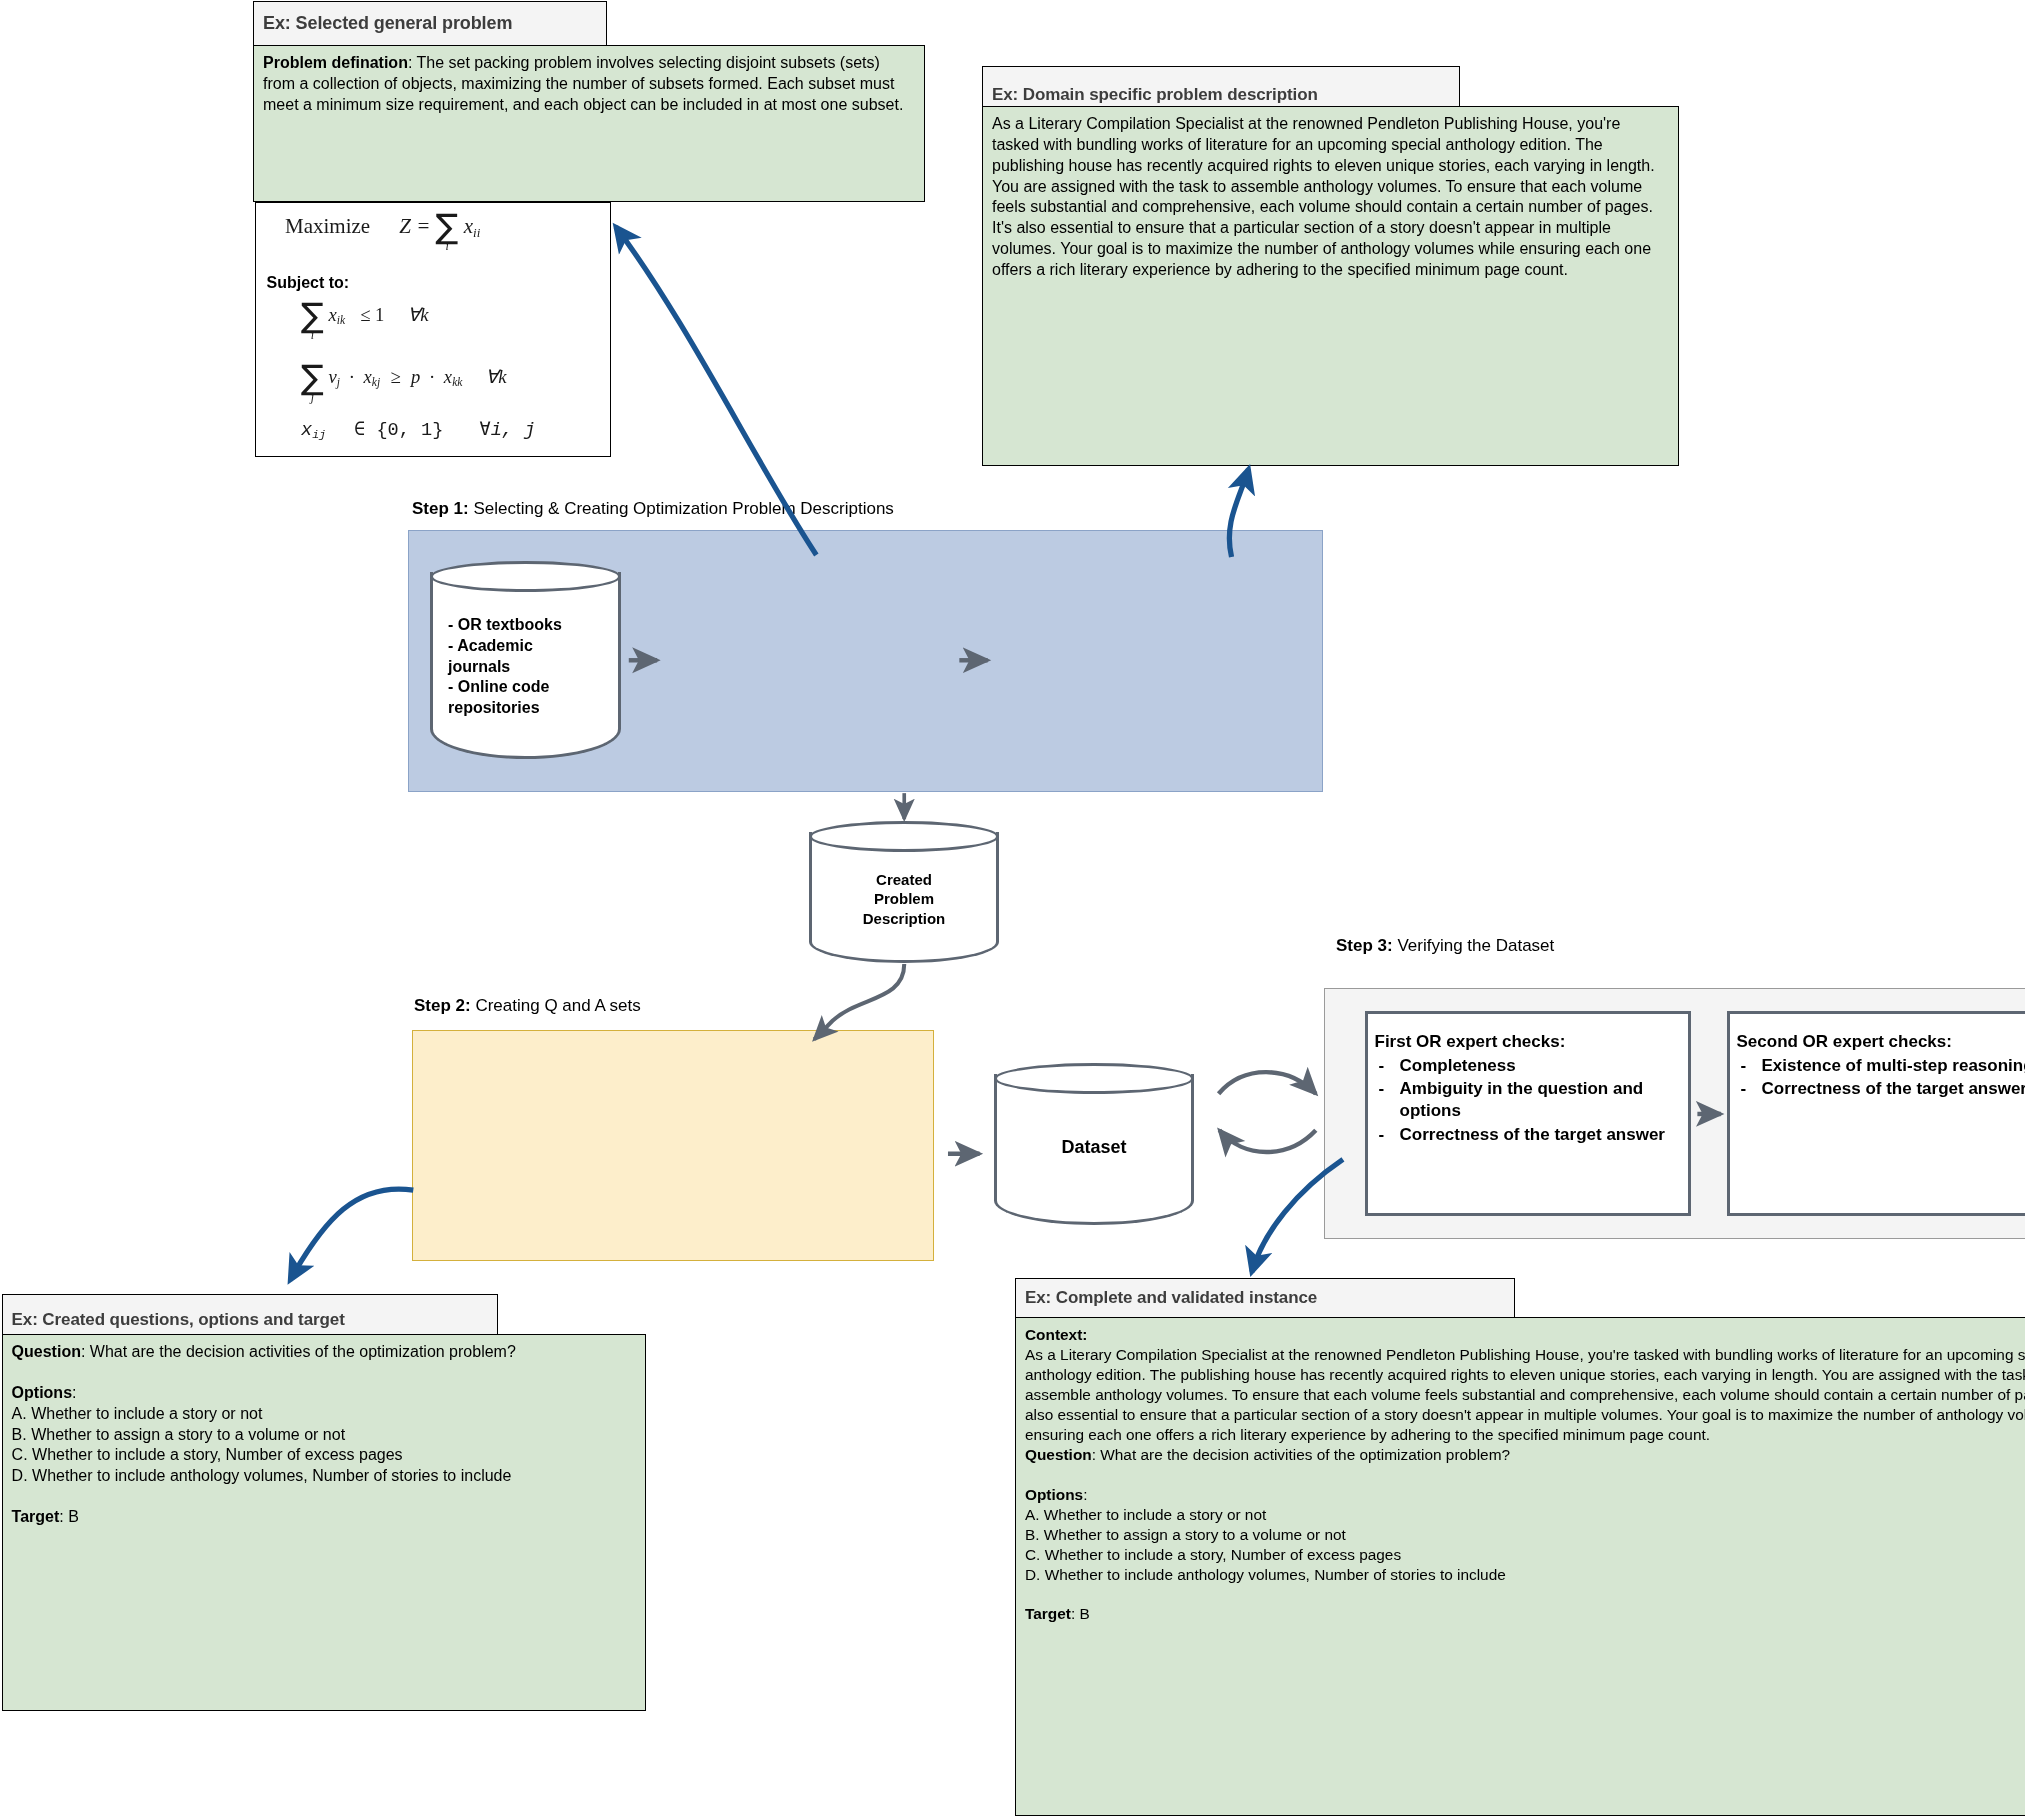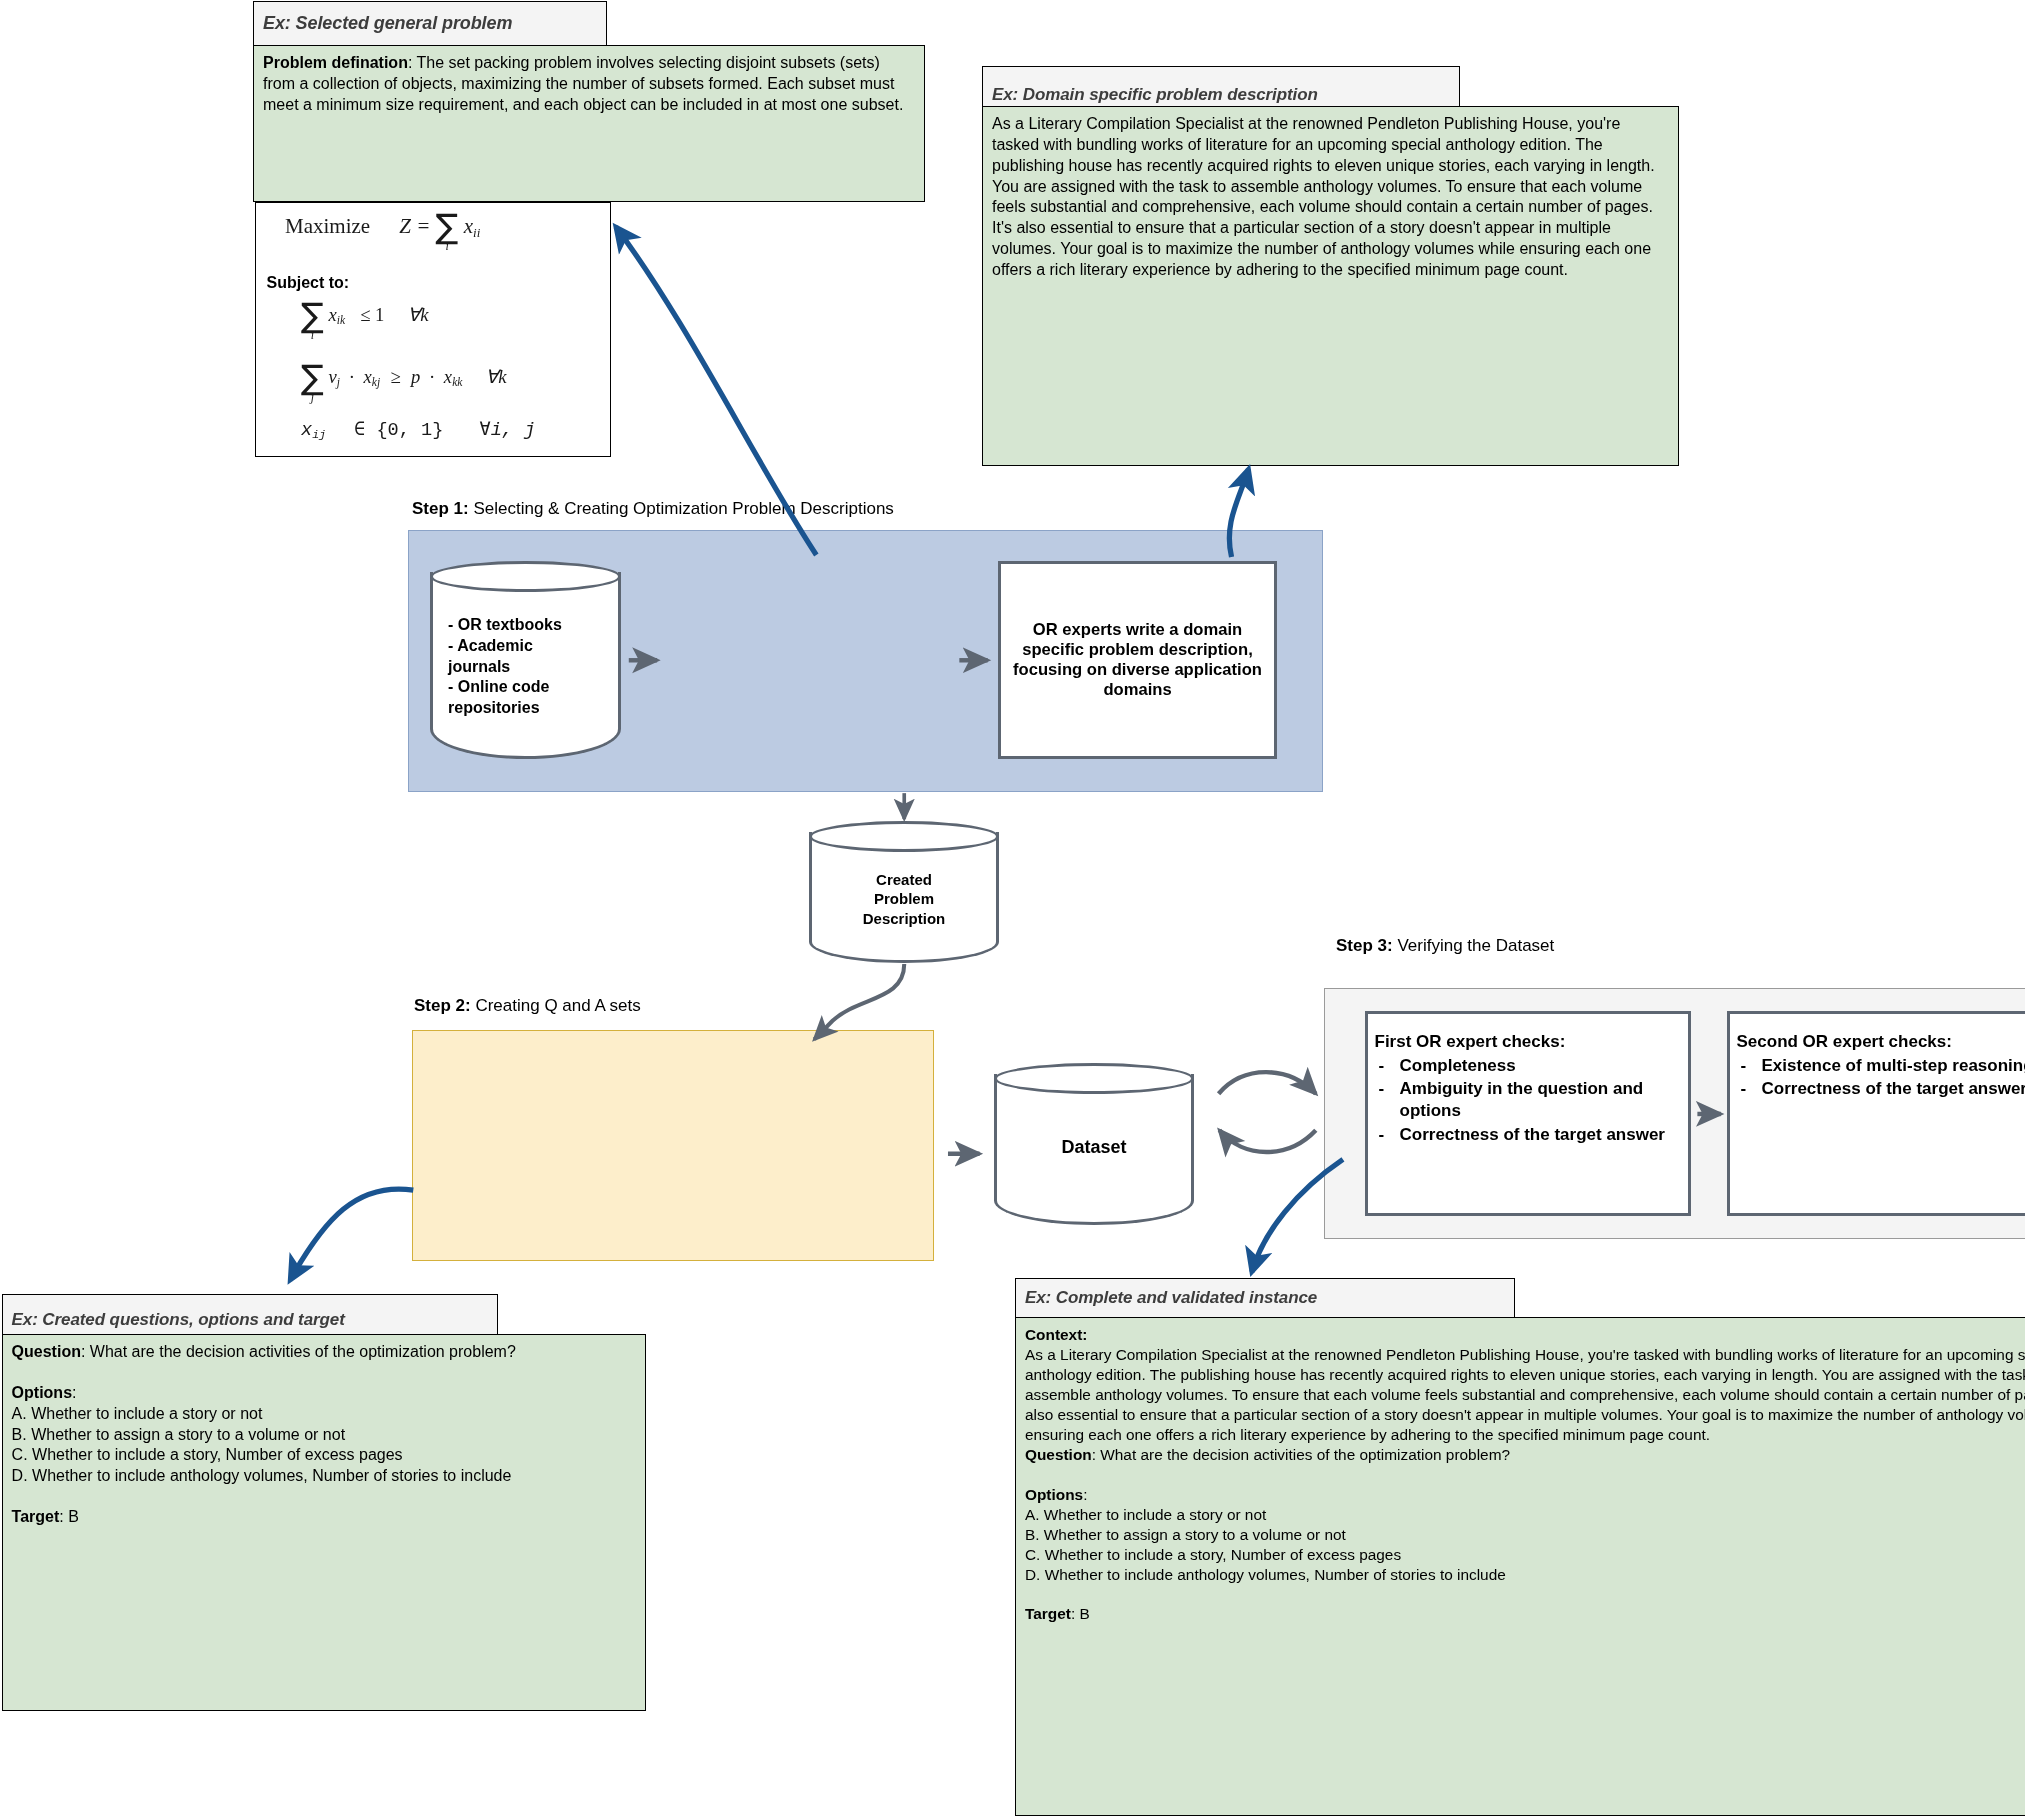--- a/index.html
+++ b/index.html
@@ -4,21 +4,21 @@
 <style>
   html,body{margin:0;padding:0;background:#fff;}
   body{font-family:"Liberation Sans",sans-serif;color:#000;}
   #stage{position:relative;width:2122px;height:1818px;background:#fff;overflow:hidden;}
   .abs{position:absolute;box-sizing:border-box;}
 
   
   .ex-tab{
     background:#f4f4f4;border:1.6px solid #000;color:#3d3d3d;
     font-weight:bold;display:flex;align-items:center;
-    padding-left:9px;letter-spacing:-0.1px;font-style:italic;
+    padding-left:9px;letter-spacing:-0.1px;
   }
   .ex-body{
     background:#d6e6d2;border:1.6px solid #000;color:#000;
     padding:7.3px 9px 7.3px 9px;line-height:1.30;
   }
   .ex-body p{margin:0 0 0 0;}
   .ex-body .gap{height:1.25em;}
   b{font-weight:bold;}
 
   
@@ -147,23 +147,20 @@
         <div>- OR textbooks</div>
         <div>- Academic</div>
         <div>journals</div>
         <div>- Online code</div>
         <div>repositories</div>
       </div>
     </div>
   </div>
 
 
-  <div class="abs proc-box" style="left:998px;top:561px;width:279px;height:198px;font-size:16.6px;padding:0 10.5px;">
-    <span>OR experts write a domain specific problem description, focusing on diverse application domains</span>
-  </div>
 
   <div class="cyl" style="left:809px;top:821px;width:190px;height:142px;">
     <div class="body"></div>
     <div class="top"></div>
     <div class="txt" style="font-size:15px;padding-top:13.8px;">
       <div>
         <div>Created</div>
         <div>Problem</div>
         <div>Description</div>
       </div>

